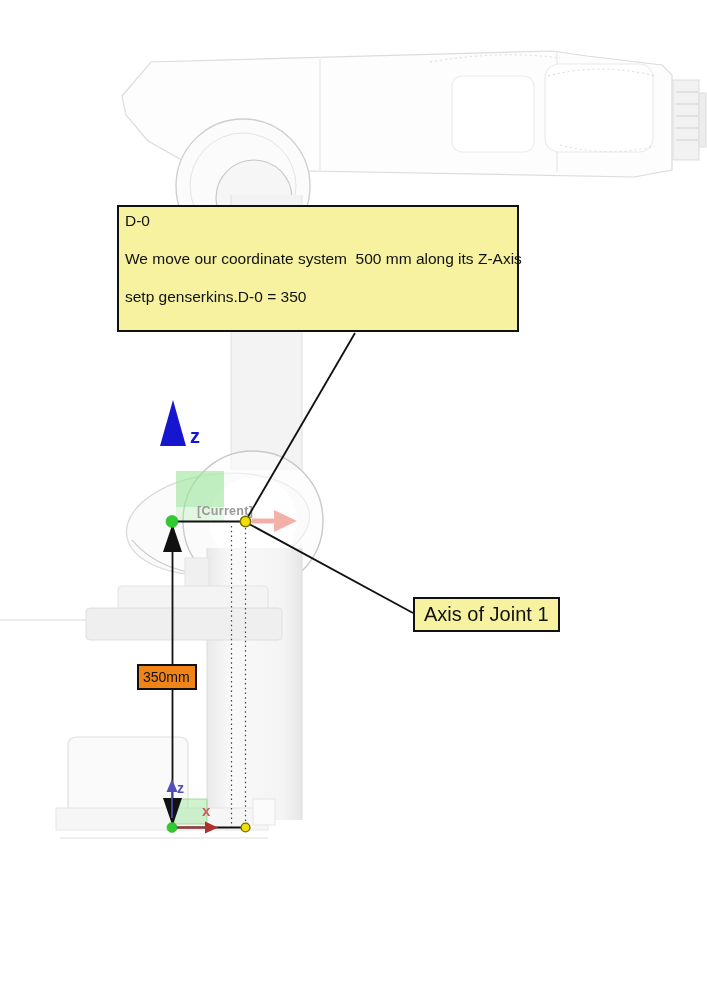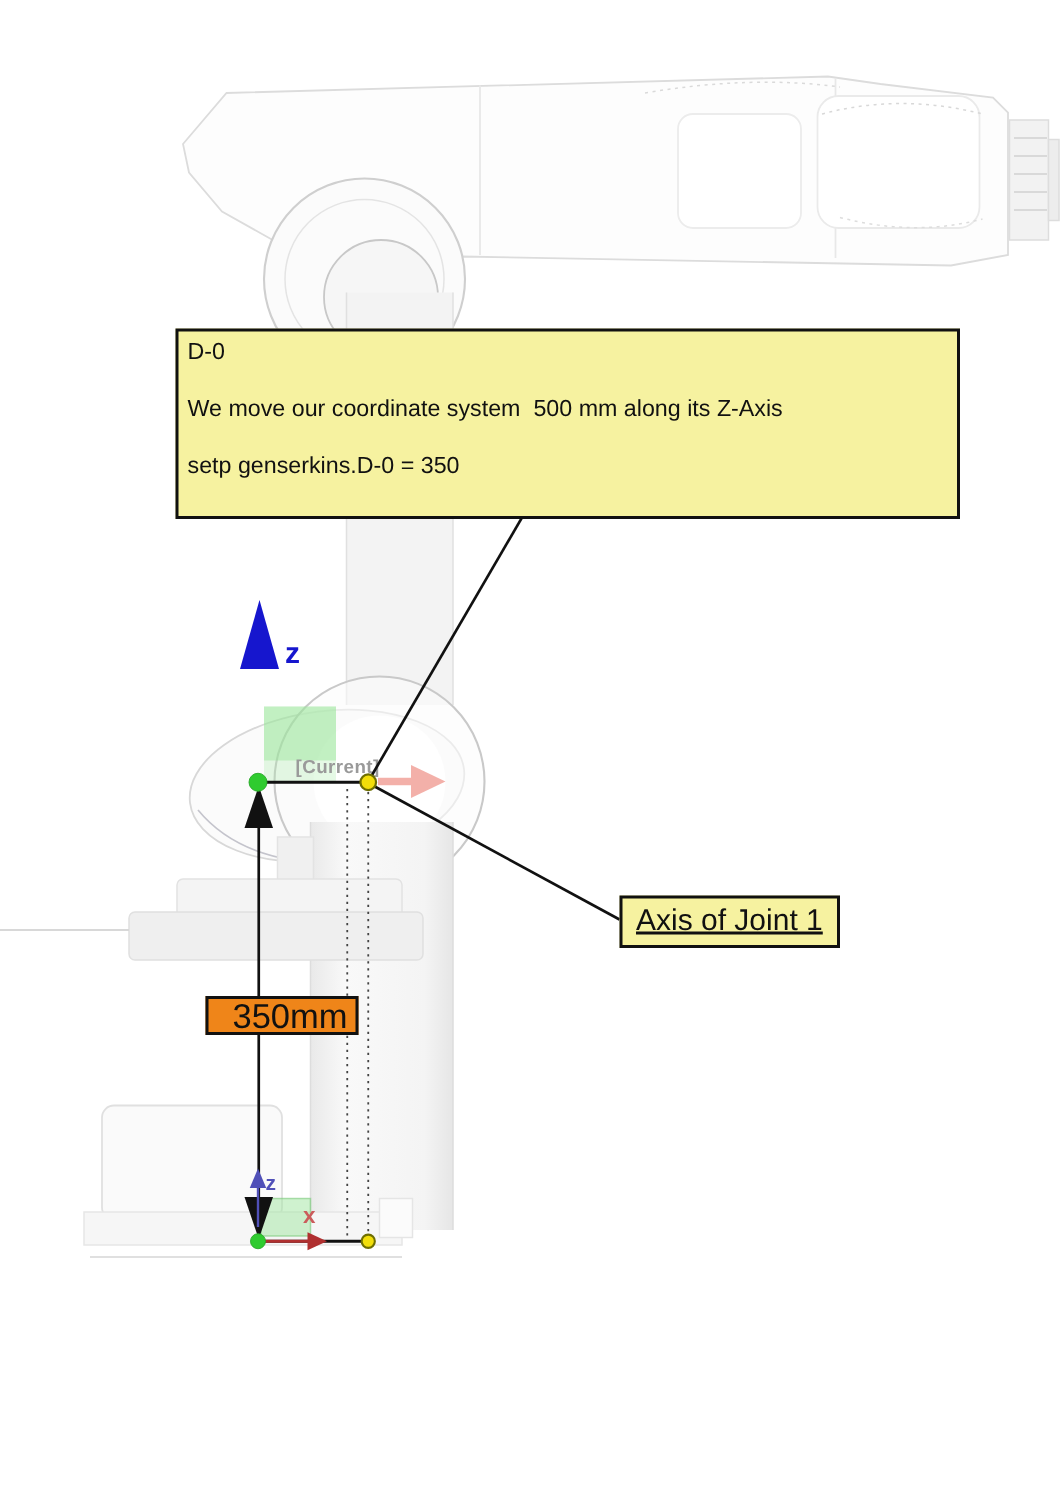--- a/index.html
+++ b/index.html
@@ -6,33 +6,33 @@
   .stage{
     position:relative;width:707px;height:1000px;background:#ffffff;overflow:hidden;
     font-family:"Liberation Sans","DejaVu Sans",sans-serif;
   }
   .stage svg{position:absolute;left:0;top:0;pointer-events:none;}
   #robot-layer{z-index:0;}
   .label-layer-item{position:absolute;z-index:1;pointer-events:none;}
   #vector-layer{z-index:2;}
   .box{position:absolute;z-index:3;border:2px solid #111;color:#111;}
   .note-box{
-    left:117px;top:219px;width:523px;height:127px;
+    left:117px;top:205px;width:402px;height:127px;
     background:#F6F2A0;box-sizing:border-box;
     font-size:15.5px;line-height:19px;padding:4px 16px 0 6px;
   }
   .note-line{white-space:pre;}
   .note-gap{height:19px;}
   .callout-box{
     left:413px;top:597px;background:#F6F2A0;
-    font-size:20px;line-height:24px;padding:3px 9px 4px 9px;white-space:pre;text-decoration:underline;
+    font-size:20px;line-height:24px;padding:3px 9px 4px 9px;white-space:pre;
   }
   .dim-box{
     left:137px;top:664px;background:#EF8519;
-    font-size:23px;line-height:20px;padding:1px 5px 1px 16px;white-space:pre;
+    font-size:14px;line-height:20px;padding:1px 5px 1px 4px;white-space:pre;
   }
   .current-label{left:197px;top:504px;color:#9A9A9A;font-size:12.5px;font-weight:bold;letter-spacing:.3px;}
   .zbig-label{left:190px;top:425px;color:#1616CE;font-size:20px;font-weight:bold;}
   .zsmall-label{left:177px;top:780px;color:#5050B8;font-size:14px;font-weight:bold;}
   .xsmall-label{left:202px;top:802px;color:#CB5C5C;font-size:15px;font-weight:bold;}
 </style>
 </head>
 <body>
 
 <div class="stage">

